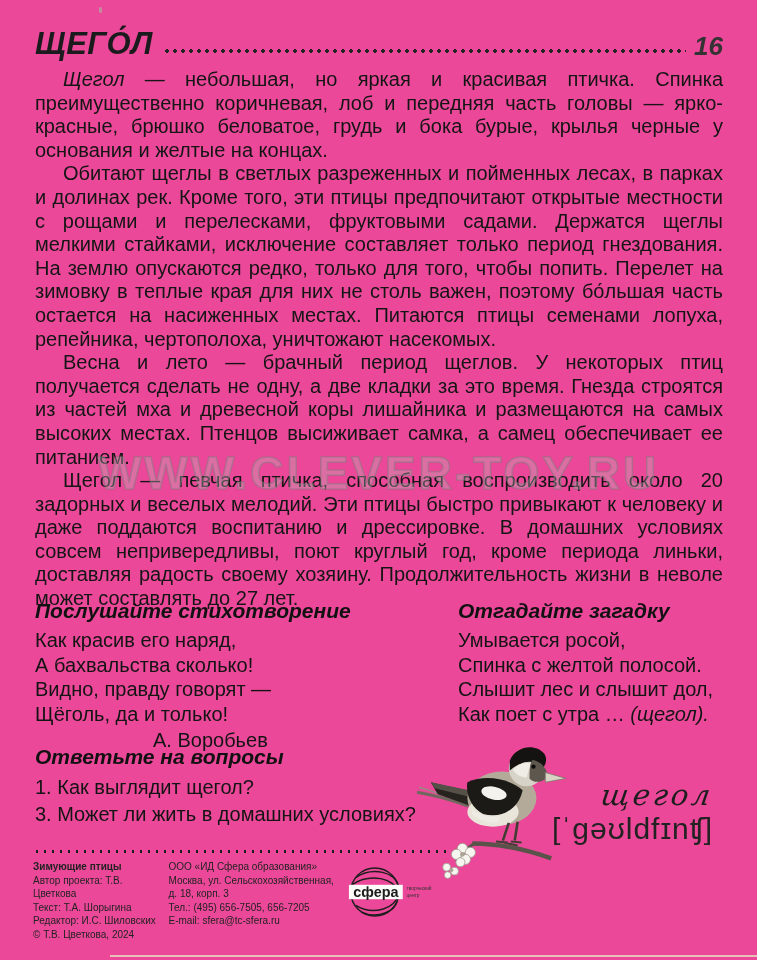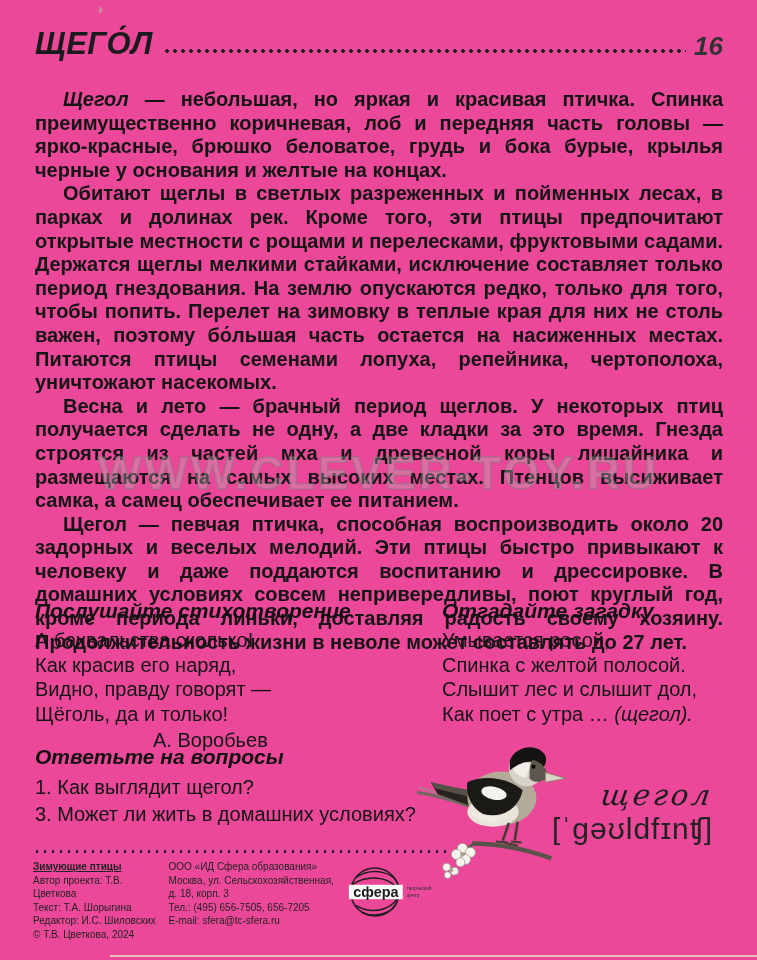--- a/index.html
+++ b/index.html
@@ -16,61 +16,61 @@
     color:#1b1b1d; white-space:nowrap;
   }
   .leader-dots {
     flex:1; height:8px; margin:0 8px 7px 10px; align-self:flex-end;
     background-image:radial-gradient(circle, #222 1.7px, transparent 2px);
     background-size:8px 8px; background-repeat:repeat-x; background-position:left center;
   }
   .page-num { font-style:italic; font-weight:bold; font-size:26px; align-self:flex-end; color:#333; }
 
   
-  .article { position:absolute; top:88px; left:35px; width:688px;font-weight:bold; }
+  .article { position:absolute; top:68px; left:35px; width:688px; }
   .article p {
     margin:0; text-align:justify; text-indent:28px;
     font-size:20px; line-height:23.6px; color:#151515;
   }
   .lead-italic { font-style:italic; }
   .inline-italic { font-style:italic; }
 
   
   .watermark {
     position:absolute; top:446px; left:0; width:757px; text-align:center;
     font-weight:bold; font-size:46px; letter-spacing:3px;
     color:rgba(255,255,255,0.12);
     -webkit-text-stroke:1.6px rgba(125,125,125,0.45);
     text-shadow:0 0 1px rgba(150,150,150,0.25);
     pointer-events:none; white-space:nowrap;
   }
 
   
   .section-heading { font-style:italic; font-weight:bold; font-size:21px; margin:0 0 5px 0; color:#111; }
   .poem   { position:absolute; top:599px; left:35px;  width:395px; }
-  .riddle { position:absolute; top:599px; left:442px; width:270px; }
+  .riddle { position:absolute; top:599px; left:458px; width:270px; }
   .verse-line { font-size:20px; line-height:24.5px; }
   .poem-author { font-size:20px; margin-top:3px; padding-left:118px; }
 
   
   .questions { position:absolute; top:745px; left:35px; width:405px; }
   .question-line { font-size:20px; line-height:27px; }
 
   
   .footer { position:absolute; top:849px; left:33px; width:414px; }
   .footer-dots {
     height:5px; margin-bottom:6px;
     background-image:radial-gradient(circle, #1c1c1c 1.2px, transparent 1.5px);
     background-size:8px 5px; background-repeat:repeat-x; background-position:left center;
   }
   .footer-cols { display:flex; gap:12px; }
   .fcol { font-size:10px; line-height:13.5px; color:#222; }
   .fcol-credits { width:132px; }
   .fcol-publisher { width:178px; }
-  .footer-series { font-weight:bold;text-decoration:underline; }
+  .footer-series { font-weight:bold; }
   .logo-wrap { width:100px; padding-top:4px; }
 
   
   .bird { position:absolute; left:415px; top:733px; width:158px; height:148px; }
   .vocab { position:absolute; right:44px; top:778px; text-align:right; }
   .vocab-ru {
     font-family:"DejaVu Serif", serif; font-style:italic; font-size:29px;
     letter-spacing:3px; transform:skewX(-8deg); color:#1d1d1d;
   }
   .vocab-en {
@@ -103,22 +103,22 @@
     <p><span class="lead-italic">Щегол</span><span> — небольшая, но яркая и красивая птичка. Спинка преимущественно коричневая, лоб и передняя часть головы — ярко-красные, брюшко беловатое, грудь и бока бурые, крылья черные у основания и желтые на концах.</span></p>
     <p><span>Обитают щеглы в светлых разреженных и пойменных лесах, в парках и долинах рек. Кроме того, эти птицы предпочитают открытые местности с рощами и перелесками, фруктовыми садами. Держатся щеглы мелкими стайками, исключение составляет только период гнездования. На землю опускаются редко, только для того, чтобы попить. Перелет на зимовку в теплые края для них не столь важен, поэтому бо́льшая часть остается на насиженных местах. Питаются птицы семенами лопуха, репейника, чертополоха, уничтожают насекомых.</span></p>
     <p><span>Весна и лето — брачный период щеглов. У некоторых птиц получается сделать не одну, а две кладки за это время. Гнезда строятся из частей мха и древесной коры лишайника и размещаются на самых высоких местах. Птенцов высиживает самка, а самец обеспечивает ее питанием.</span></p>
     <p><span>Щегол — певчая птичка, способная воспроизводить около 20 задорных и веселых мелодий. Эти птицы быстро привыкают к человеку и даже поддаются воспитанию и дрессировке. В домашних условиях совсем непривередливы, поют круглый год, кроме периода линьки, доставляя радость своему хозяину. Продолжительность жизни в неволе может составлять до 27 лет.</span></p>
   </div>
 
   <div class="watermark">WWW.CLEVER-TOY.RU</div>
 
   <div class="poem">
     <div class="section-heading">Послушайте стихотворение</div>
+    <div class="verse-line">Как красив его наряд,</div>
     <div class="verse-line">А бахвальства сколько!</div>
-    <div class="verse-line">Как красив его наряд,</div>
     <div class="verse-line">Видно, правду говорят —</div>
     <div class="verse-line">Щёголь, да и только!</div>
     <div class="poem-author">А. Воробьев</div>
   </div>
 
   <div class="riddle">
     <div class="section-heading">Отгадайте загадку</div>
     <div class="verse-line">Умывается росой,</div>
     <div class="verse-line">Спинка с желтой полосой.</div>
     <div class="verse-line">Слышит лес и слышит дол,</div>

